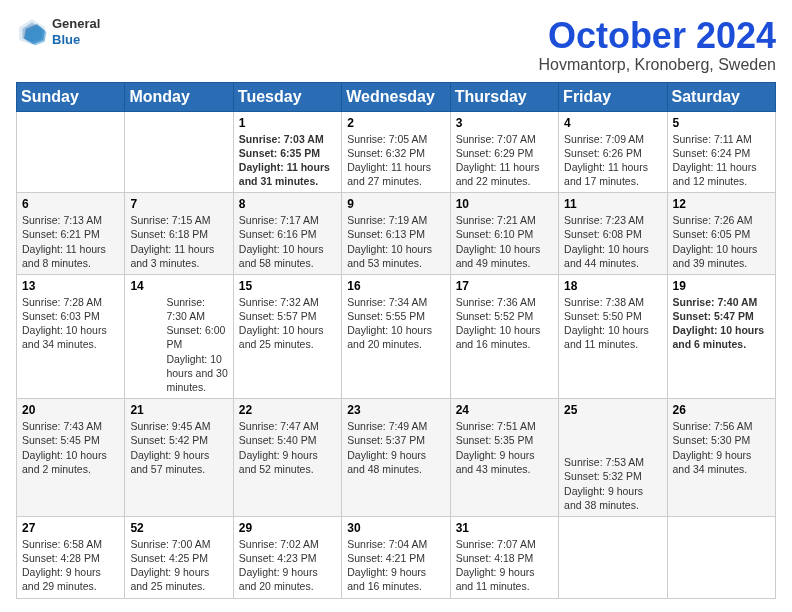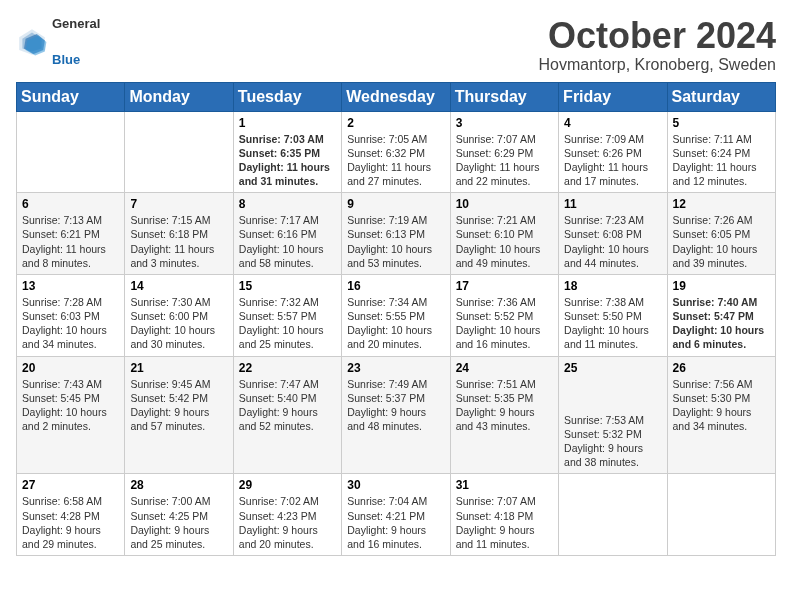--- a/index.html
+++ b/index.html
@@ -20,35 +20,34 @@
       display: flex;
       align-items: center;
       gap: 4px;
     }
     .logo-text {
       display: flex;
       flex-direction: column;
       font-size: 13px;
       font-weight: bold;
       line-height: 1.2;
-      gap: 20px;
     }
     .logo-general { color: #333; }
     .logo-blue { color: #1a6ab1; }
     .logo-icon {
       width: 32px;
       height: 32px;
     }
     .title-block {
       text-align: right;
     }
     .title-month {
       font-size: 36px;
       font-weight: bold;
-      color: #404040;
+      color: #1d4ed8;
       line-height: 1.1;
     }
     .title-location {
       font-size: 16px;
       color: #444;
     }
     .calendar {
       width: 100%;
       border-collapse: collapse;
       font-size: 11px;
@@ -203,21 +202,21 @@
       </tr>
       <tr>
         <td>
           <span class="day-number">13</span>
           <div class="day-detail" style="white-space: pre-line;">Sunrise: 7:28 AM
 Sunset: 6:03 PM
 Daylight: 10 hours and 34 minutes.</div>
         </td>
         <td>
           <span class="day-number">14</span>
-          <div class="day-detail" style="white-space: pre-line;">Sunrise: 7:30 AM
+          <div class="day-detail" style="white-space: pre-line; margin-left: 36px;">Sunrise: 7:30 AM
 Sunset: 6:00 PM
 Daylight: 10 hours and 30 minutes.</div>
         </td>
         <td>
           <span class="day-number">15</span>
           <div class="day-detail" style="white-space: pre-line;">Sunrise: 7:32 AM
 Sunset: 5:57 PM
 Daylight: 10 hours and 25 minutes.</div>
         </td>
         <td>
@@ -290,21 +289,21 @@
         </td>
       </tr>
       <tr>
         <td>
           <span class="day-number">27</span>
           <div class="day-detail" style="white-space: pre-line;">Sunrise: 6:58 AM
 Sunset: 4:28 PM
 Daylight: 9 hours and 29 minutes.</div>
         </td>
         <td>
-          <span class="day-number">28</span>
+          <span class="day-number">52</span>
           <div class="day-detail" style="white-space: pre-line;">Sunrise: 7:00 AM
 Sunset: 4:25 PM
 Daylight: 9 hours and 25 minutes.</div>
         </td>
         <td>
           <span class="day-number">29</span>
           <div class="day-detail" style="white-space: pre-line;">Sunrise: 7:02 AM
 Sunset: 4:23 PM
 Daylight: 9 hours and 20 minutes.</div>
         </td>

